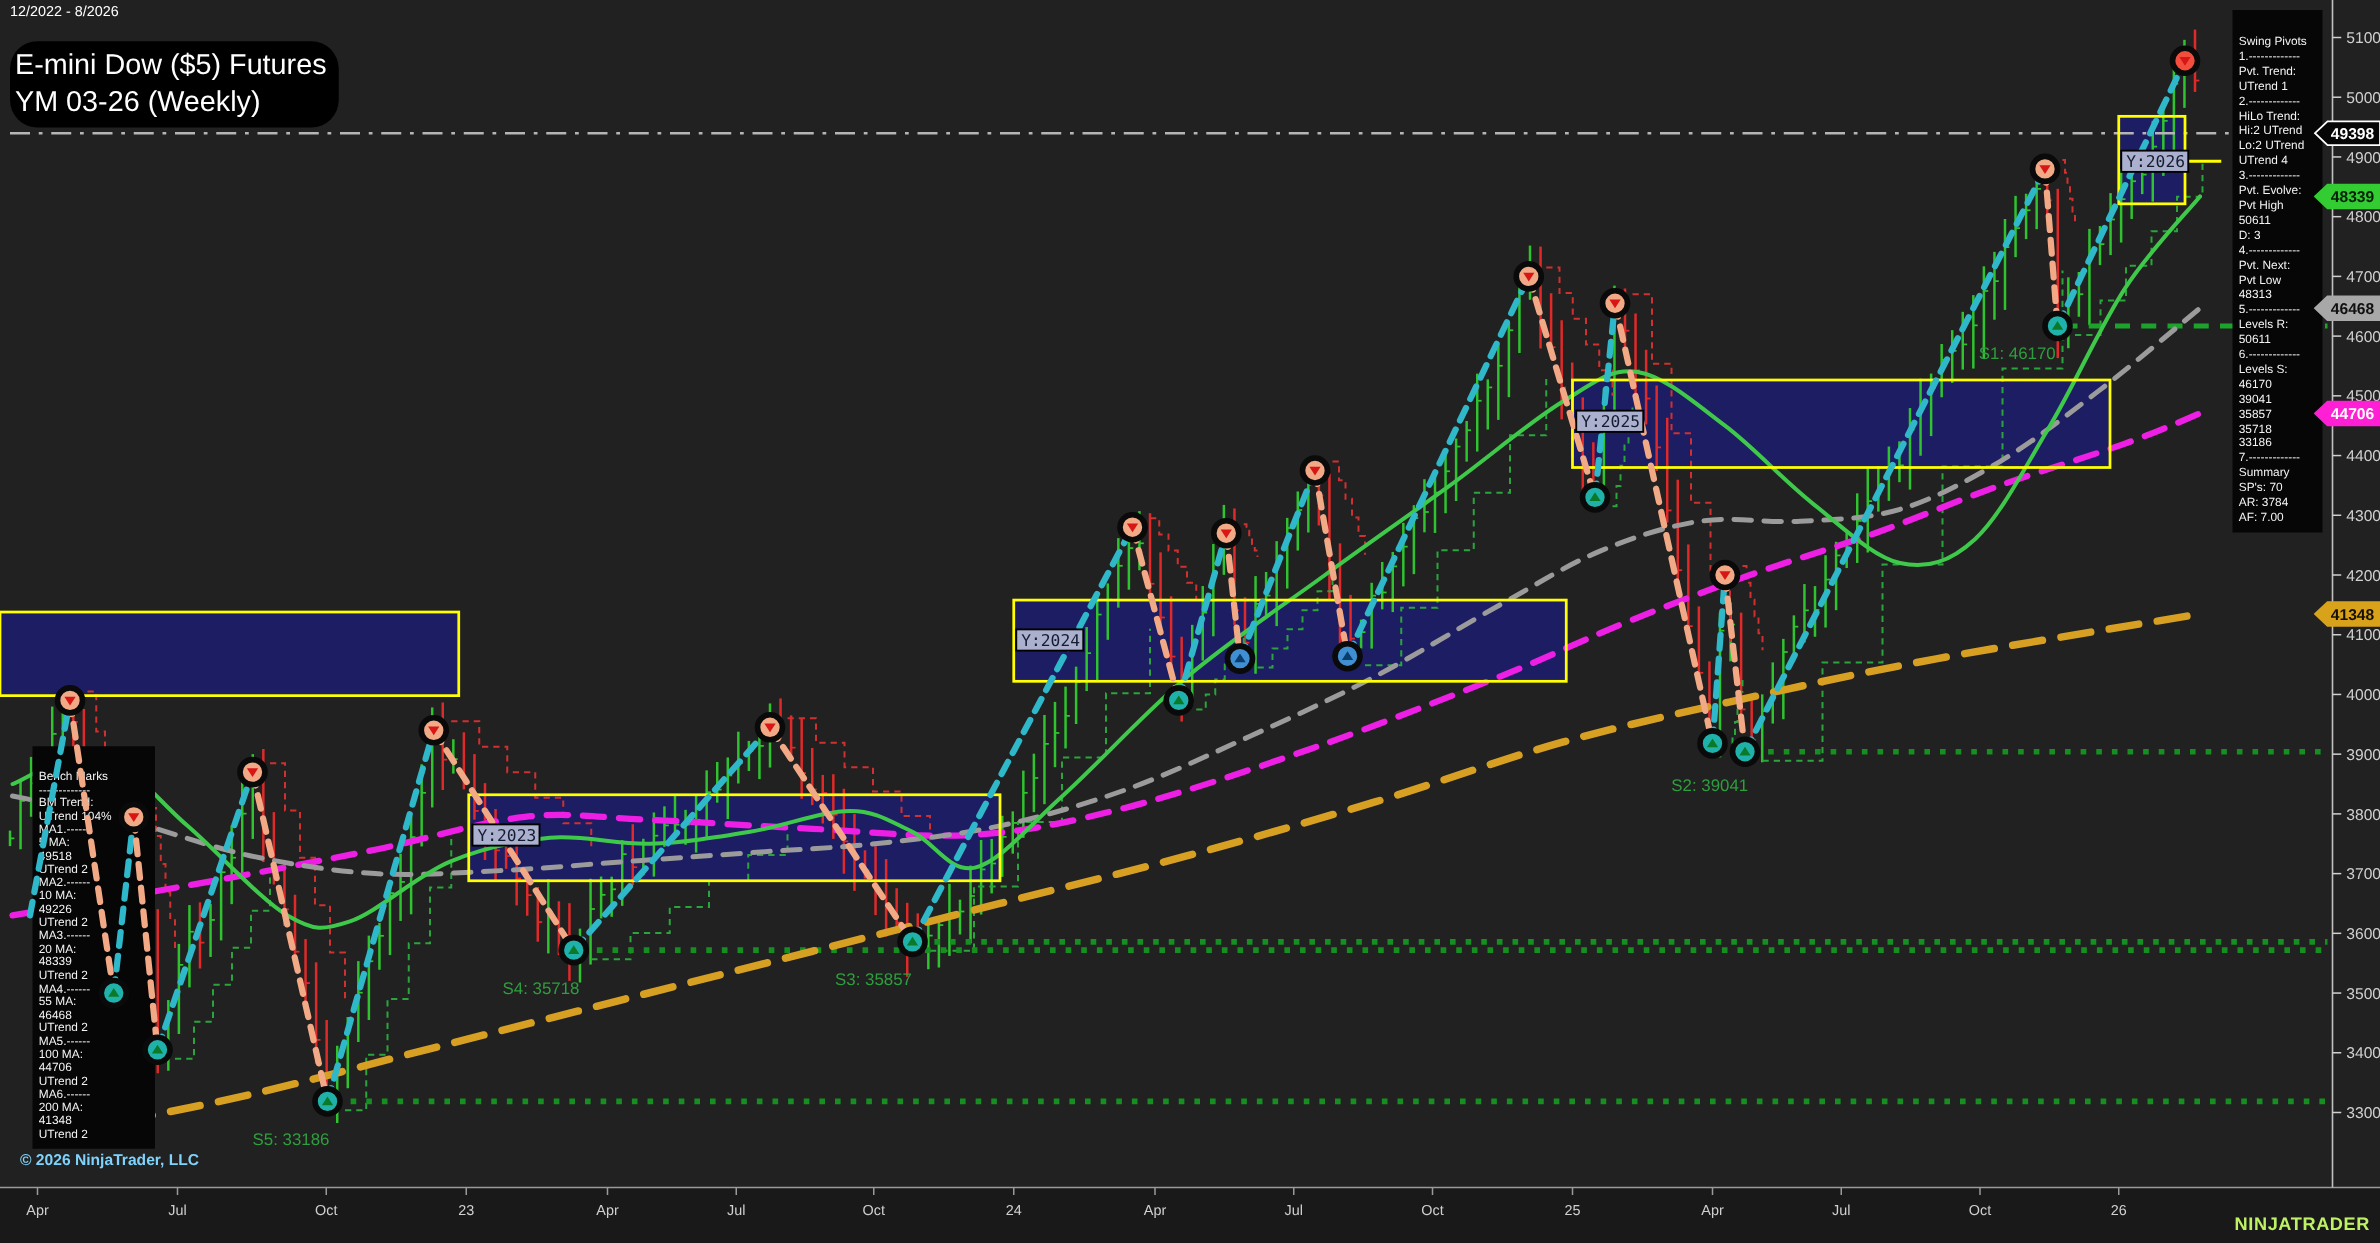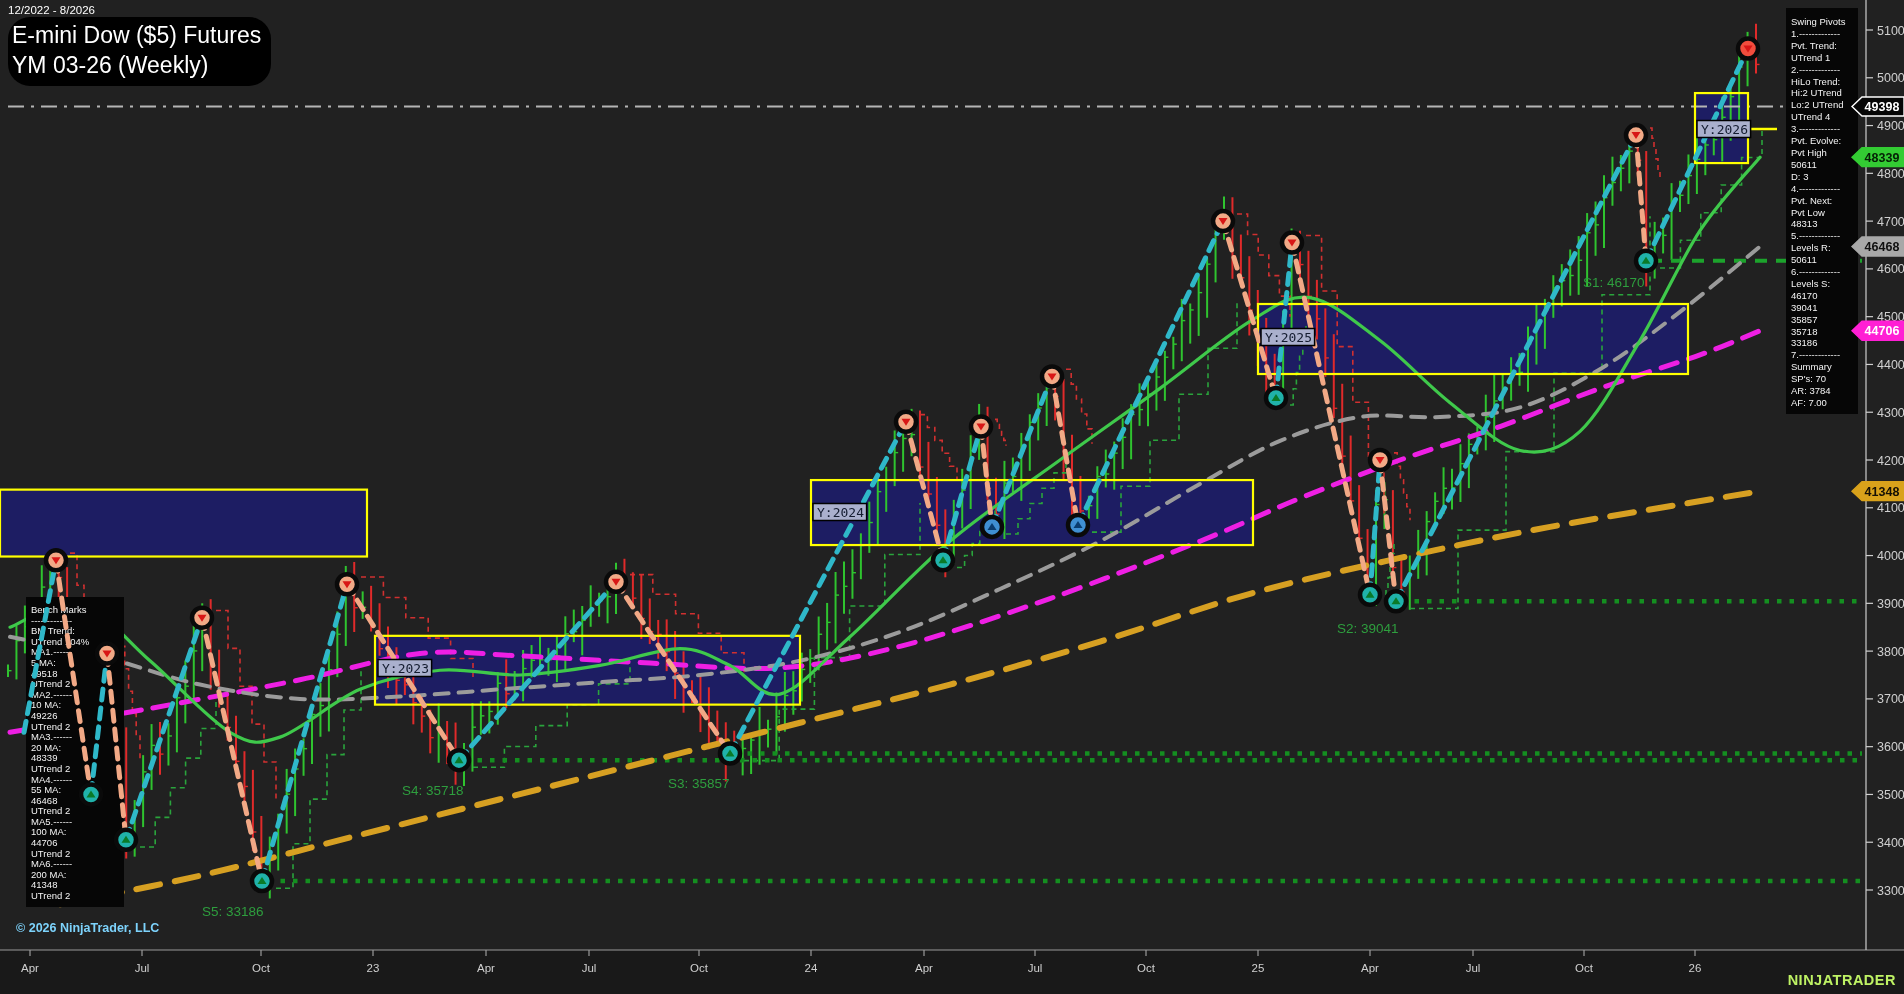--- a/index.html
+++ b/index.html
@@ -1,27 +1,27 @@
 <!DOCTYPE html>
 <html><head>
 <meta charset="utf-8">
 <style>
   html,body{margin:0;padding:0;background:#141414;}
   #app{position:relative;width:1904px;height:994px;background:#212121;overflow:hidden;
        font-family:"Liberation Sans",sans-serif;}
   svg{position:absolute;left:0;top:0;}
   #chart-base{z-index:1;}
-  .hudpanel{position:absolute;z-index:2;background:#060606;color:#f4f4f4;padding:8px 5px 5px 5px;
+  .hudpanel{position:absolute;z-index:2;background:#060606;color:#f4f4f4;padding:20px 5px 5px 5px;
        font-family:"Liberation Sans",sans-serif;}
   #bench-panel{left:26px;top:597px;width:88px;font-size:9.5px;line-height:10.6px;}
   #swing-panel{left:1786px;top:8px;width:62px;font-size:9.5px;line-height:11.9px;}
   .ptitle{font-size:9.5px;}
   #chart-top{z-index:3;}
   #title-wrap{position:absolute;left:8px;top:4px;z-index:4;}
-  #date-range{color:#ffffff;font-size:11.5px;margin-bottom:1px;}
+  #date-range{color:#ffffff;font-size:11.5px;margin-bottom:17px;}
   #title-box{background:#000000;color:#ffffff;padding:3px 10px 6px 4px;display:inline-block;border-radius:22px;}
   #title-box div{font-size:23px;line-height:30px;white-space:nowrap;}
   #copyright{position:absolute;left:16px;top:921px;z-index:4;color:#7dd3fc;font-size:12.5px;font-weight:bold;}
   #wym{position:absolute;left:9px;top:1029px;z-index:4;color:#b5b5b5;font-size:10px;font-weight:bold;}
   #brand{position:absolute;right:8px;bottom:6px;z-index:4;color:#bef264;font-size:14.5px;
          font-weight:bold;letter-spacing:.5px;}
   .pline{white-space:pre;}
 </style>
 </head>
 <body>

